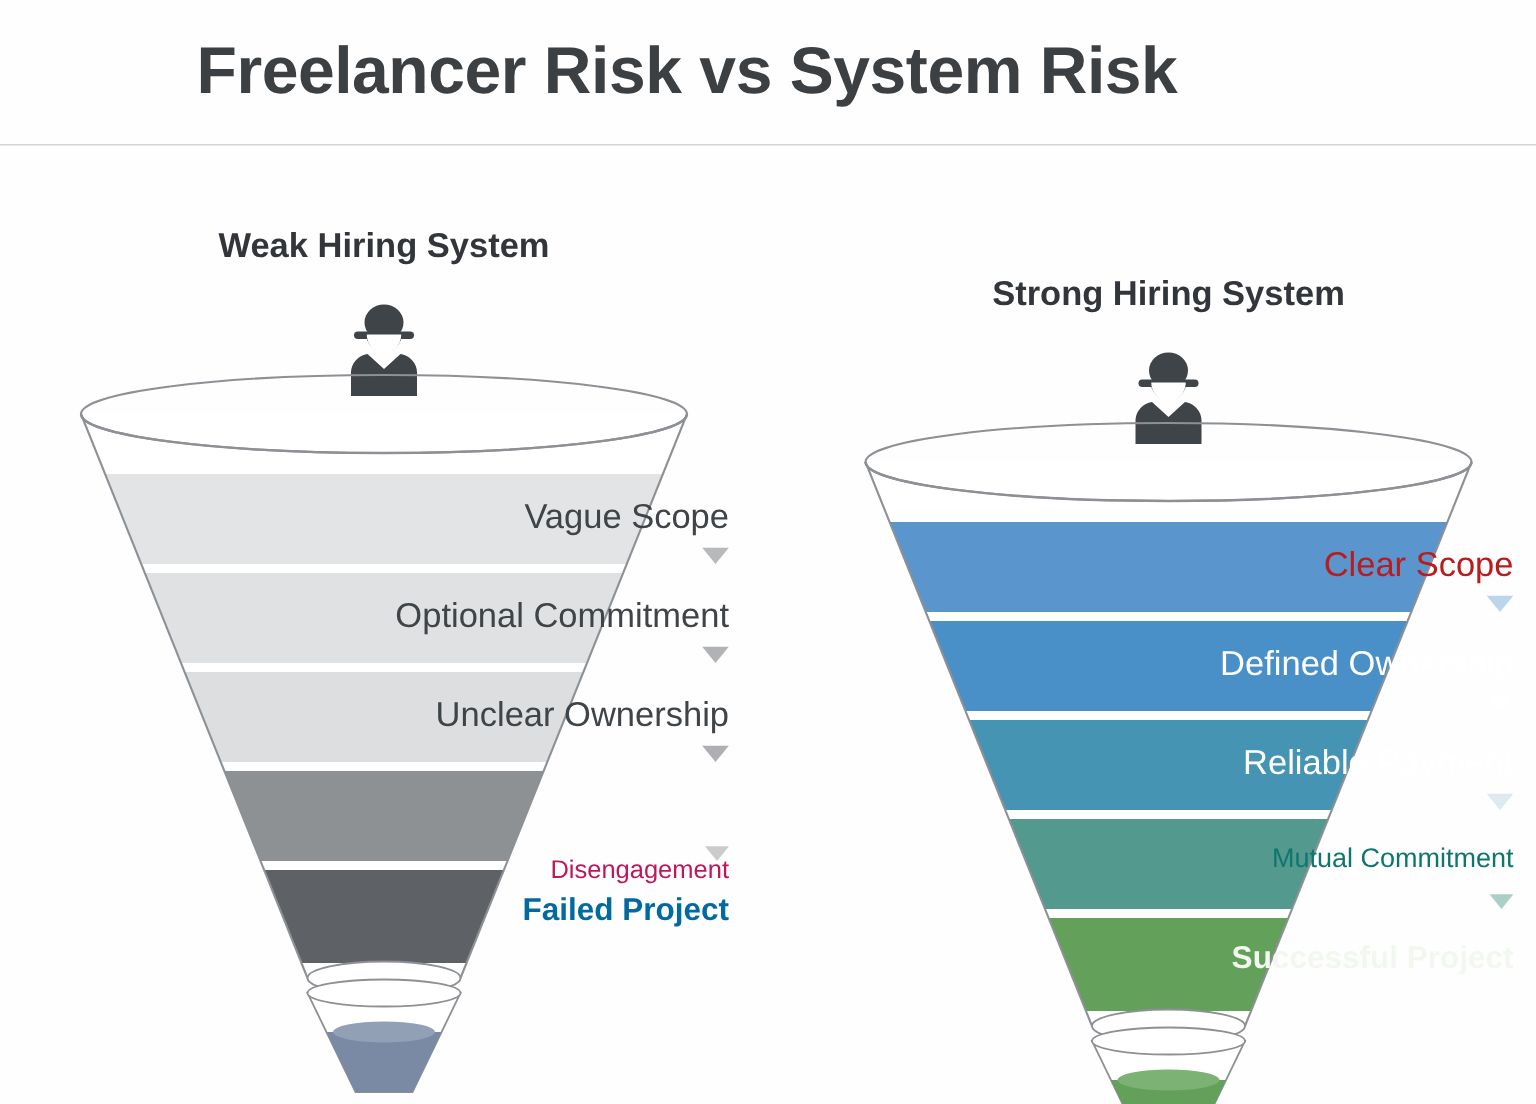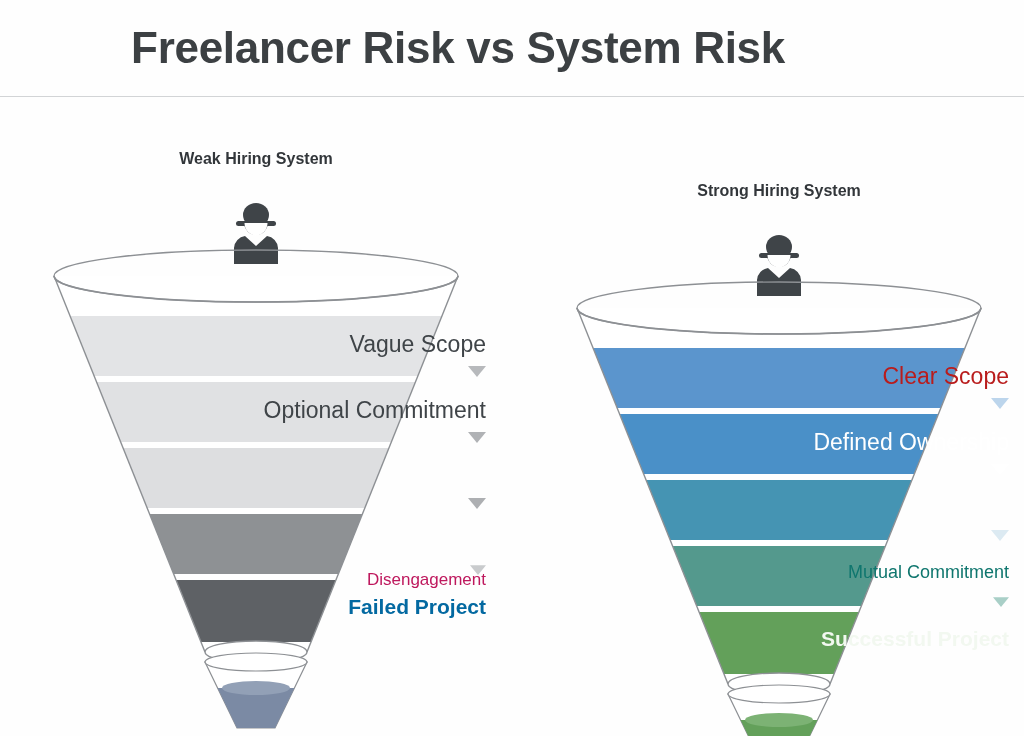--- a/index.html
+++ b/index.html
@@ -59,21 +59,21 @@
   }
   .panel-left  { left: 26px; }
   .panel-right { left: 549px; margin-top: 32px; }
 
   .panel-heading {
     position: absolute;
     top: 0;
     left: 0;
     width: 460px;
     text-align: center;
-    font-size: 16px;
+    font-size: 23px;
     font-weight: 700;
     color: #32363a;
     white-space: nowrap;
   }
 
   
   .person-icon {
     position: absolute;
     top: 52px;
     left: 50%;
@@ -174,20 +174,23 @@
 
     <div class="band-label" style="top:247px;">
       <span style="font-size: 23px; color: rgb(63, 68, 72);">Optional Commitment</span>
     </div>
     <div class="band-label" style="top:280px;">
       <svg width="18" height="12" viewBox="0 0 18 12">
           <polygon class="arrow" points="0,0 18,0 9,11" fill="#b0b2b5"></polygon>
         </svg>
     </div>
 
+    <div class="band-label" style="top:313px;">
+      <span style="font-size: 23px; color: rgb(63, 68, 72);">Unclear Ownership</span>
+    </div>
     <div class="band-label" style="top:346px;">
       <svg width="18" height="12" viewBox="0 0 18 12">
           <polygon class="arrow" points="0,0 18,0 9,11" fill="#adafb2"></polygon>
         </svg>
     </div>
 
     <div class="band-label" style="top:380px;">
       <span style="font-size: 17px; color: #be185d; margin-top: 40px;">Disengagement</span>
     </div>
     <div class="band-label" style="top:412px;">
@@ -259,20 +262,23 @@
 
     <div class="band-label" style="top:247px;">
       <span style="font-size: 23px; color: rgb(255, 255, 255);">Defined Ownership</span>
     </div>
     <div class="band-label" style="top:280px;">
       <svg width="18" height="12" viewBox="0 0 18 12">
           <polygon class="arrow" points="0,0 18,0 9,11" fill="#ffffff"></polygon>
         </svg>
     </div>
 
+    <div class="band-label" style="top:313px;">
+      <span style="font-size: 23px; color: rgb(255, 255, 255);">Reliable Payment</span>
+    </div>
     <div class="band-label" style="top:346px;">
       <svg width="18" height="12" viewBox="0 0 18 12">
           <polygon class="arrow" points="0,0 18,0 9,11" fill="#dceaf2"></polygon>
         </svg>
     </div>
 
     <div class="band-label" style="top:380px;">
       <span style="font-size: 18px; color: #0f766e;">Mutual Commitment</span>
     </div>
     <div class="band-label" style="top:412px;">

